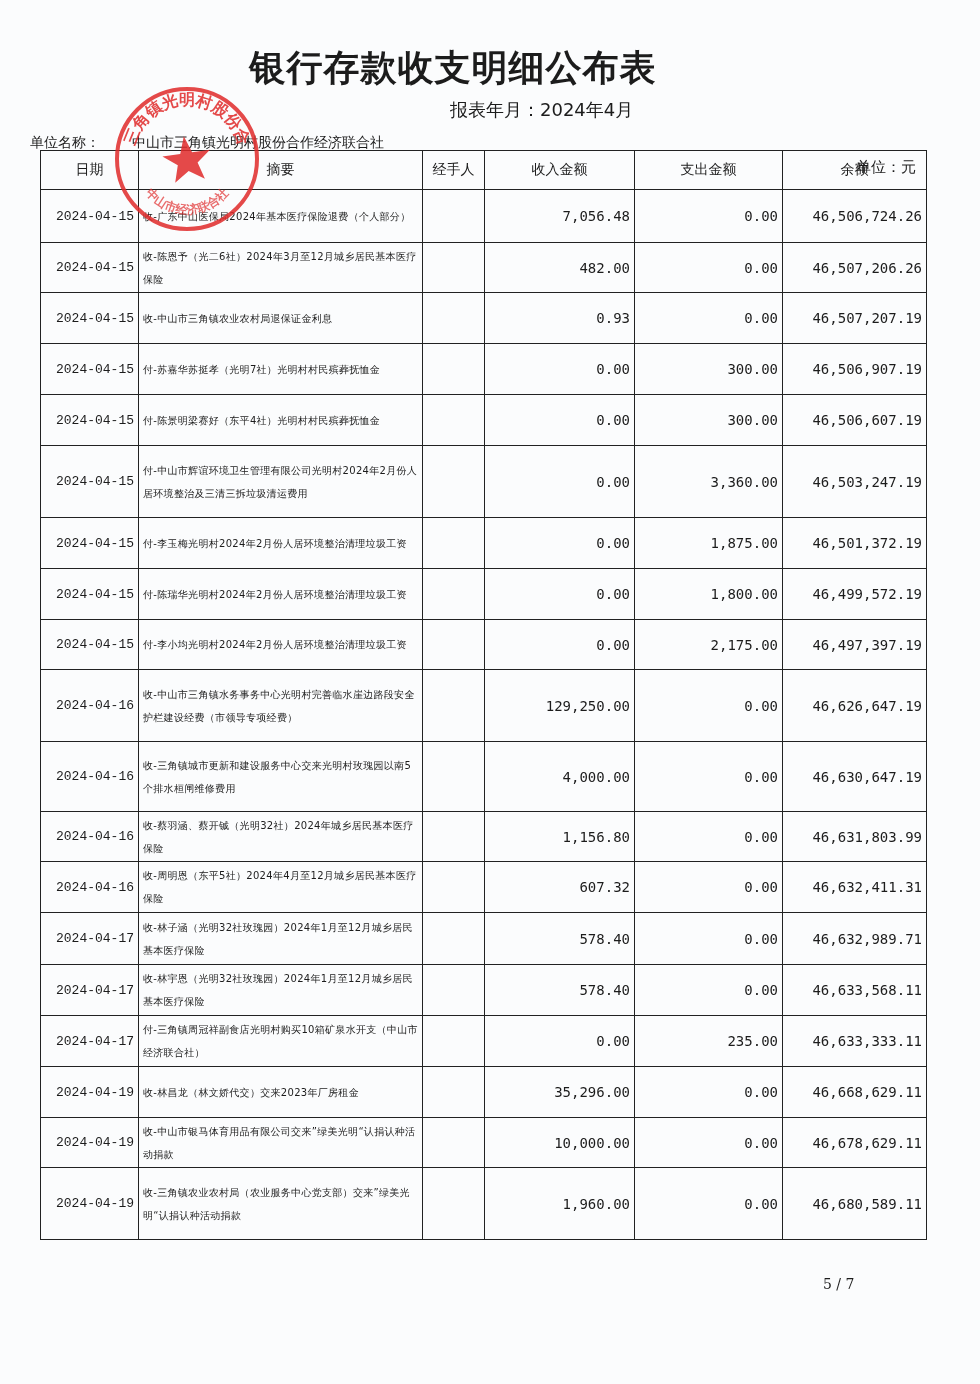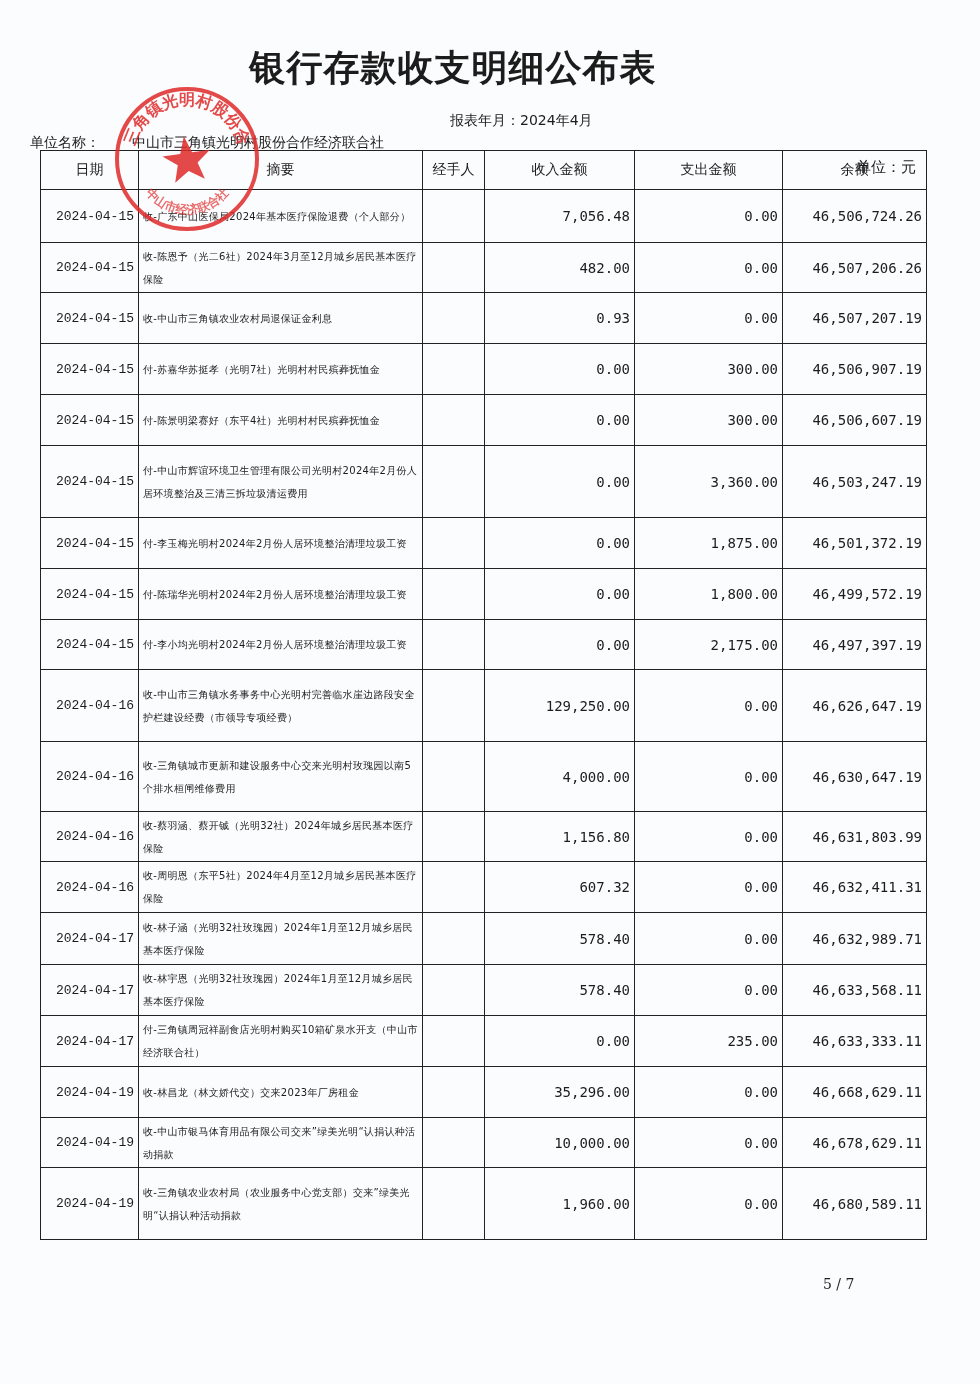--- a/index.html
+++ b/index.html
@@ -6,21 +6,21 @@
   body {
     width: 980px; height: 1384px; background: #fbfcfd; position: relative; overflow: hidden;
     font-family: "DejaVu Serif", "Liberation Serif", serif; color: #1c1c1c;
   }
   .title {
     position: absolute; left: 0; width: 836px; top: 44px; text-align: center;
     font-family: "DejaVu Sans", sans-serif; font-weight: bold; font-size: 36px; letter-spacing: 1px;
     padding-left: 70px; box-sizing: border-box;
   }
   .period {
-    position: absolute; top: 112px; left: 450px; font-size: 14px;
+    position: absolute; top: 98px; left: 450px; font-size: 18px;
     font-family: "DejaVu Sans", sans-serif;
   }
   .unit-name-label {
     position: absolute; top: 134px; left: 30px; font-size: 14px; font-family: "DejaVu Sans", sans-serif;
   }
   .unit-name-value {
     position: absolute; top: 134px; left: 132px; font-size: 14px; font-family: "DejaVu Sans", sans-serif;
   }
   .unit {
     position: absolute; top: 126px; right: 64px; font-size: 15px; font-family: "DejaVu Sans", sans-serif; margin-top: 32px;

